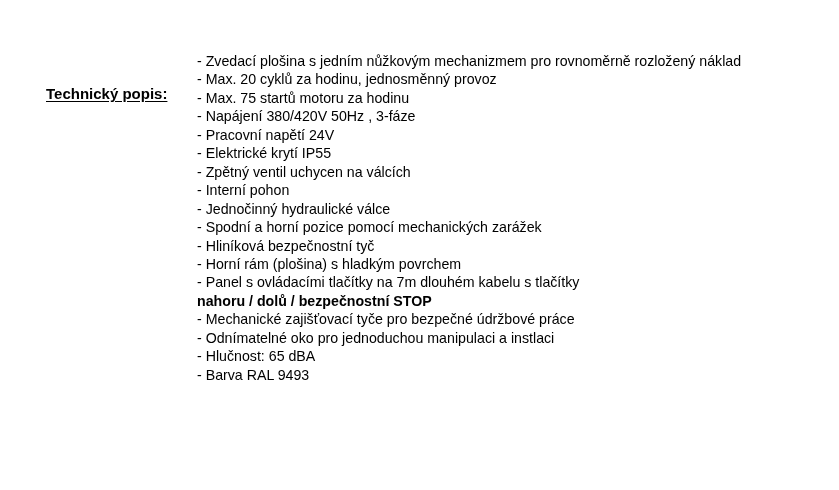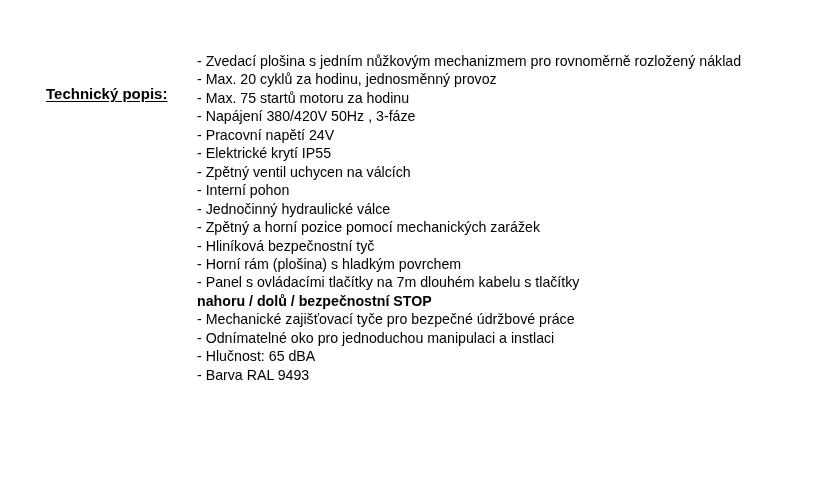--- a/index.html
+++ b/index.html
@@ -61,21 +61,21 @@
   <ul class="list">
     <li>- Zvedací plošina s jedním nůžkovým mechanizmem pro rovnoměrně rozložený náklad</li>
     <li>- Max. 20 cyklů za hodinu, jednosměnný provoz</li>
     <li>- Max. 75 startů motoru za hodinu</li>
     <li>- Napájení 380/420V 50Hz , 3-fáze</li>
     <li>- Pracovní napětí 24V</li>
     <li>- Elektrické krytí IP55</li>
     <li>- Zpětný ventil uchycen na válcích</li>
     <li>- Interní pohon</li>
     <li>- Jednočinný hydraulické válce</li>
-    <li>- Zpětný a horní pozice pomocí mechanických zarážek</li>
+    <li>- Spodní a horní pozice pomocí mechanických zarážek</li>
     <li>- Hliníková bezpečnostní tyč</li>
     <li>- Horní rám (plošina) s hladkým povrchem</li>
     <li>- Panel s ovládacími tlačítky na 7m dlouhém kabelu s tlačítky</li>
     <li class="cont">nahoru / dolů / bezpečnostní STOP</li>
     <li>- Mechanické zajišťovací tyče pro bezpečné údržbové práce</li>
     <li>- Odnímatelné oko pro jednoduchou manipulaci a instlaci</li>
     <li>- Hlučnost: 65 dBA</li>
     <li>- Barva RAL 9493</li>
   </ul>
 </div>

